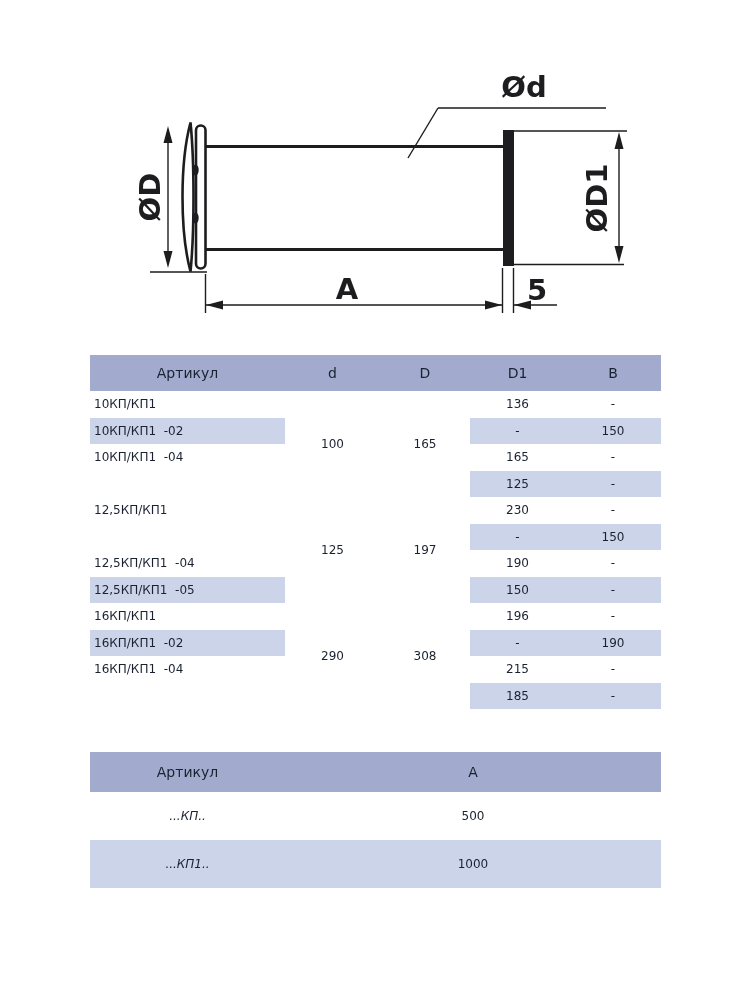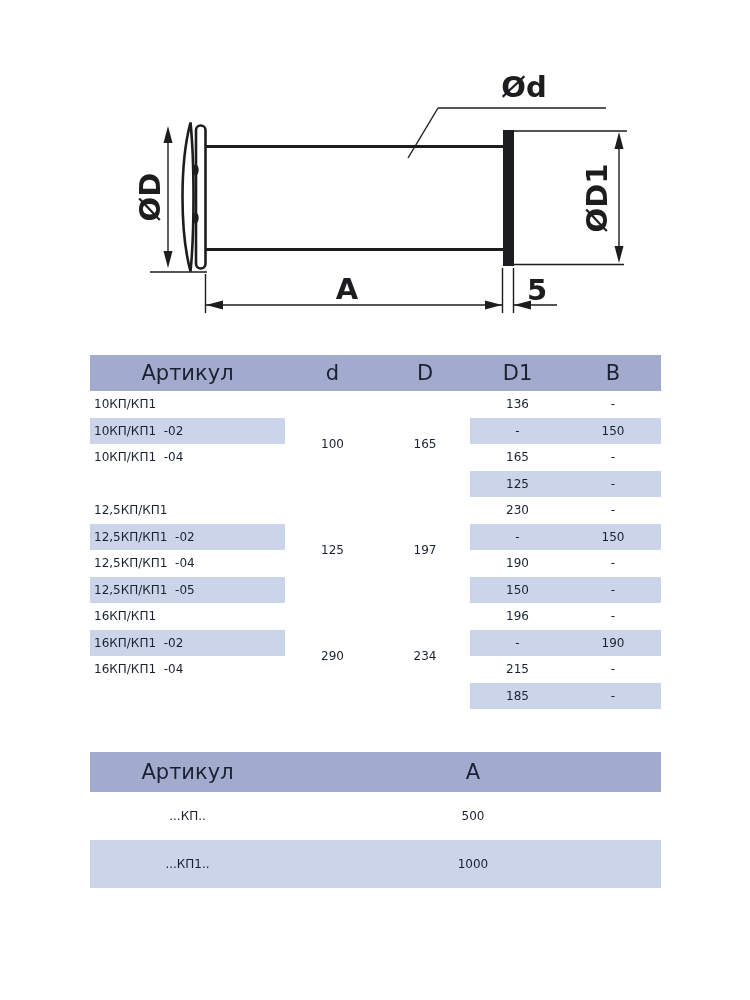--- a/index.html
+++ b/index.html
@@ -21,23 +21,23 @@
   svg .fill{fill:var(--line);stroke:none;}
   svg text{fill:var(--line);font-family:"DejaVu Sans","Liberation Sans",sans-serif;
     font-weight:bold;font-size:29px;}
   .tbl{position:absolute;display:grid;}
   .t1{left:90px;top:355px;grid-template-columns:195px 95px 90px 95px 96px;
       grid-template-rows:36px repeat(12,26.5px);}
   .t2{left:90px;top:752px;grid-template-columns:195px 376px;
       grid-template-rows:40px 48px 48px;}
   .cell{display:flex;align-items:center;justify-content:center;
         font-size:12px;white-space:pre;color:var(--text);}
-  .hdr{background:var(--header_bg);font-size:21px;}
+  .hdr{background:var(--header_bg);font-size:14px;}
   .article{justify-content:flex-start;padding-left:4px;}
-  .t2 .article{justify-content:center;padding-left:0;}
+  .t2 .article{justify-content:center;padding-left:0;font-style:italic;}
   .stripe{background:var(--stripe_bg);}
 </style>
 </head>
 <body>
 
 <svg class="diagram" viewBox="0 0 750 340">
 
   <g>
     <line class="thin" x1="168" y1="131" x2="168" y2="263"></line>
     <polygon class="fill" points="168,126 163.5,143 172.5,143"></polygon>
@@ -97,42 +97,41 @@
   <div class="cell hdr" style="grid-row:1;grid-column:2">d</div>
   <div class="cell hdr" style="grid-row:1;grid-column:3">D</div>
   <div class="cell hdr" style="grid-row:1;grid-column:4">D1</div>
   <div class="cell hdr" style="grid-row:1;grid-column:5">B</div>
 
   <div class="cell" style="grid-row:2/span 4;grid-column:2">100</div>
   <div class="cell" style="grid-row:2/span 4;grid-column:3">165</div>
   <div class="cell" style="grid-row:6/span 4;grid-column:2">125</div>
   <div class="cell" style="grid-row:6/span 4;grid-column:3">197</div>
   <div class="cell" style="grid-row:10/span 4;grid-column:2">290</div>
-  <div class="cell" style="grid-row:10/span 4;grid-column:3">234</div>
+  <div class="cell" style="grid-row:10/span 4;grid-column:3">308</div>
 
   <div class="cell article" style="grid-row:2;grid-column:1">10КП/КП1</div>
   <div class="cell" style="grid-row:2;grid-column:4">136</div>
   <div class="cell" style="grid-row:2;grid-column:5">-</div>
 
   <div class="cell article stripe" style="grid-row:3;grid-column:1">10КП/КП1  -02</div>
   <div class="cell stripe" style="grid-row:3;grid-column:4">-</div>
   <div class="cell stripe" style="grid-row:3;grid-column:5">150</div>
 
   <div class="cell article" style="grid-row:4;grid-column:1">10КП/КП1  -04</div>
   <div class="cell" style="grid-row:4;grid-column:4">165</div>
   <div class="cell" style="grid-row:4;grid-column:5">-</div>
 
   <div class="cell stripe" style="grid-row:5;grid-column:4">125</div>
   <div class="cell stripe" style="grid-row:5;grid-column:5">-</div>
 
   <div class="cell article" style="grid-row:6;grid-column:1">12,5КП/КП1</div>
   <div class="cell" style="grid-row:6;grid-column:4">230</div>
   <div class="cell" style="grid-row:6;grid-column:5">-</div>
 
-  <div class="cell article stripe" style="grid-row:7;grid-column:1">12,5КП/КП1  -02</div>
   <div class="cell stripe" style="grid-row:7;grid-column:4">-</div>
   <div class="cell stripe" style="grid-row:7;grid-column:5">150</div>
 
   <div class="cell article" style="grid-row:8;grid-column:1">12,5КП/КП1  -04</div>
   <div class="cell" style="grid-row:8;grid-column:4">190</div>
   <div class="cell" style="grid-row:8;grid-column:5">-</div>
 
   <div class="cell article stripe" style="grid-row:9;grid-column:1">12,5КП/КП1  -05</div>
   <div class="cell stripe" style="grid-row:9;grid-column:4">150</div>
   <div class="cell stripe" style="grid-row:9;grid-column:5">-</div>

